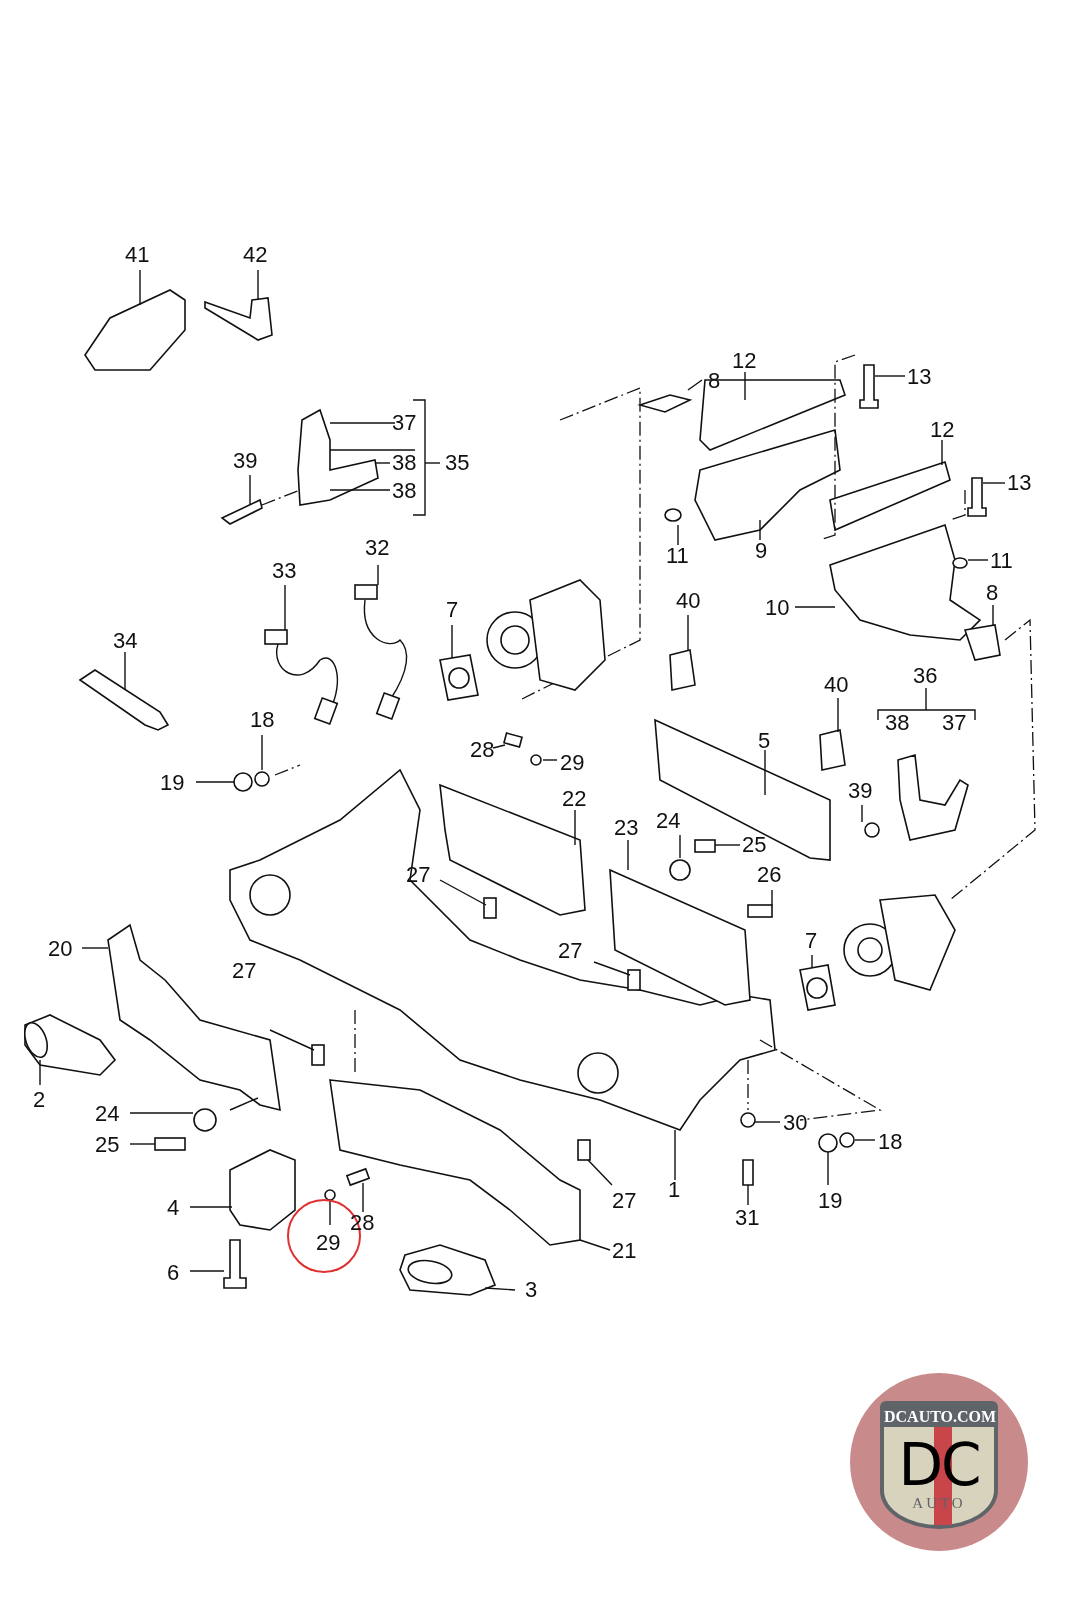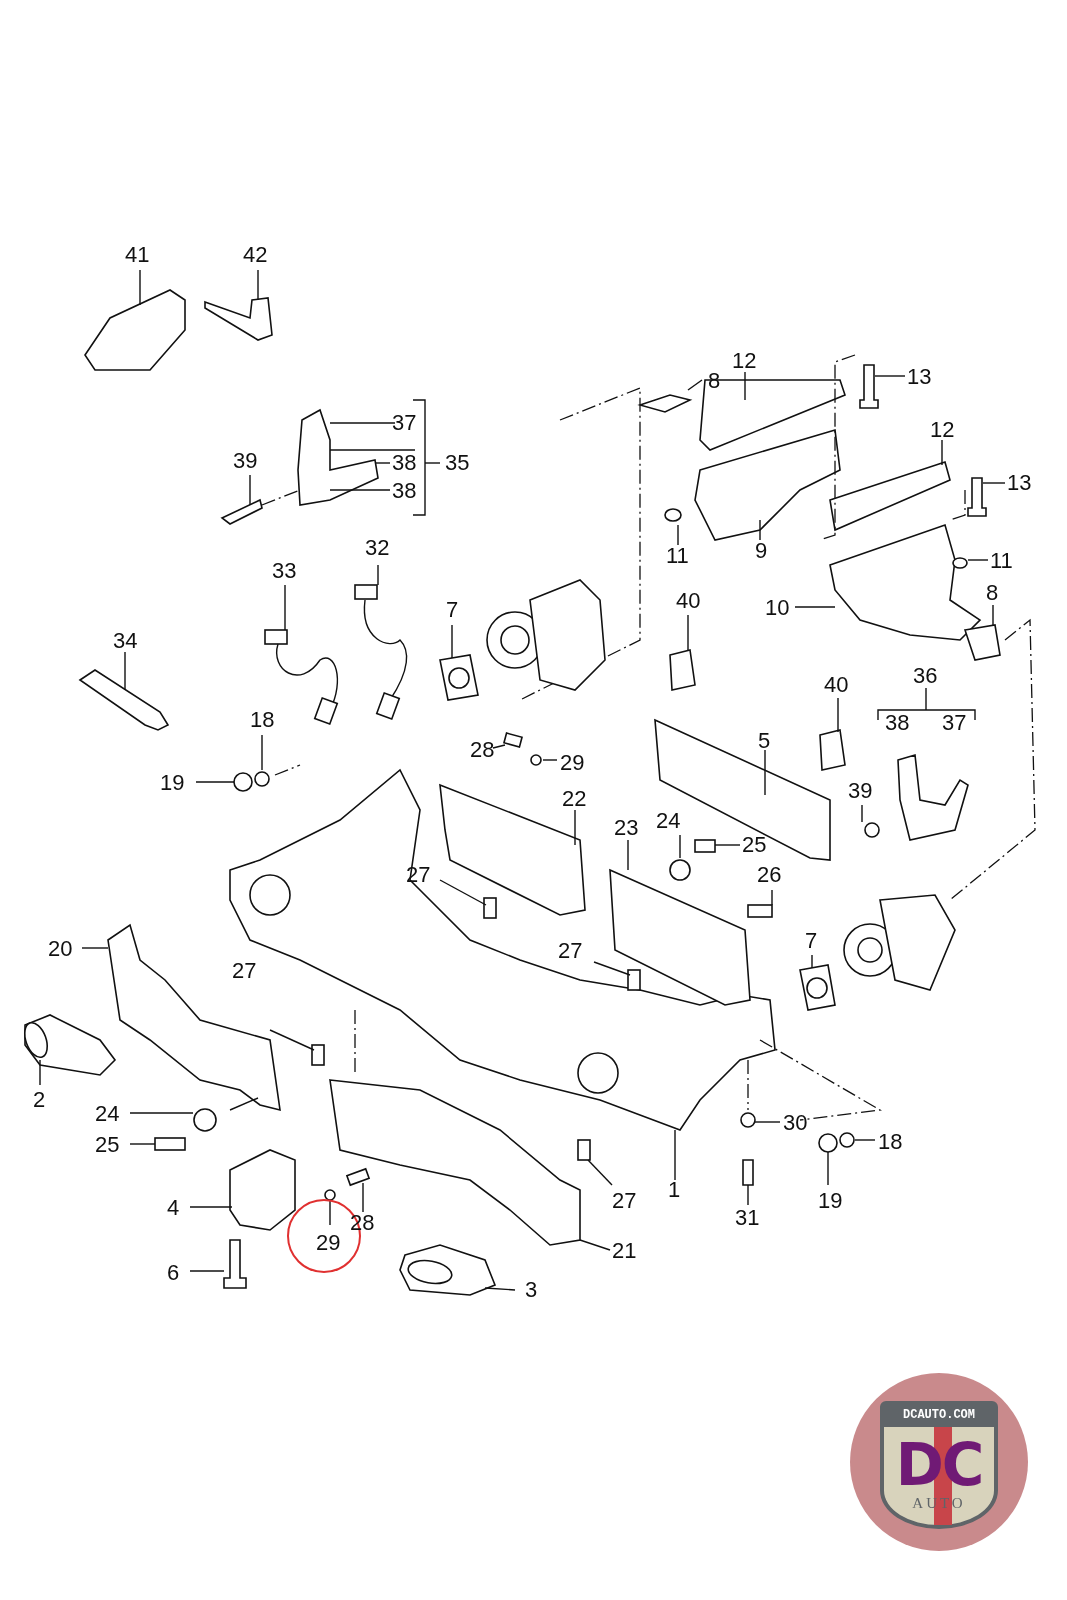--- a/index.html
+++ b/index.html
@@ -6,22 +6,22 @@
   body{width:1067px;height:1600px;position:relative;overflow:hidden;font-family:"Liberation Sans",sans-serif;}
   #diagram{position:absolute;left:0;top:0;width:1067px;height:1600px;}
   .lbl{font-family:"Liberation Sans",sans-serif;font-size:22px;fill:#111;}
   .part{fill:#fff;stroke:#111;stroke-width:1.6;}
   .lead{stroke:#111;stroke-width:1.4;fill:none;}
   .dash{stroke:#111;stroke-width:1.3;fill:none;stroke-dasharray:14 4 2 4;}
   #logo{position:absolute;left:850px;top:1373px;width:178px;height:178px;border-radius:50%;background:#c98a8c;overflow:hidden;}
   #logo .shield{position:absolute;left:30px;top:28px;width:118px;height:128px;background:#d8d3bc;border:4px solid #5f6468;border-radius:6px 6px 50% 50%/6px 6px 30% 30%;box-sizing:border-box;}
   #logo .stripe{position:absolute;left:50px;top:0;width:18px;height:100%;background:#c8454a;}
   #logo .topbar{position:absolute;left:0;top:0;width:100%;height:22px;background:#5f6468;}
-  #logo .url{position:absolute;left:0;top:3px;width:100%;text-align:center;color:#fff;font-weight:bold;font-size:12px;font-family:Liberation Mono, monospace;}
-  #logo .dc{position:absolute;left:0;top:26px;width:100%;text-align:center;color:#701a75;font-weight:bold;font-size:58px;font-family:"DejaVu Sans",sans-serif;letter-spacing:-2px;}
+  #logo .url{position:absolute;left:0;top:3px;width:100%;text-align:right;color:#fff;font-weight:bold;font-size:16px;font-family:Liberation Serif, serif;}
+  #logo .dc{position:absolute;left:0;top:26px;width:100%;text-align:center;color:#000000;font-weight:normal;font-size:58px;font-family:"DejaVu Sans",sans-serif;letter-spacing:-2px;}
   #logo .auto{position:absolute;left:0;top:90px;width:100%;text-align:center;color:#5f6468;font-size:15px;letter-spacing:3px;font-family:Liberation Serif, serif;}
 </style>
 </head>
 <body>
 
 <svg id="diagram" viewBox="0 0 1067 1600" xmlns="http://www.w3.org/2000/svg">
 
   <g>
     <path class="part" d="M85 355 L110 318 L170 290 L185 300 L185 330 L150 370 L95 370 Z"></path>
     <line class="lead" x1="140" y1="270" x2="140" y2="305"></line>

